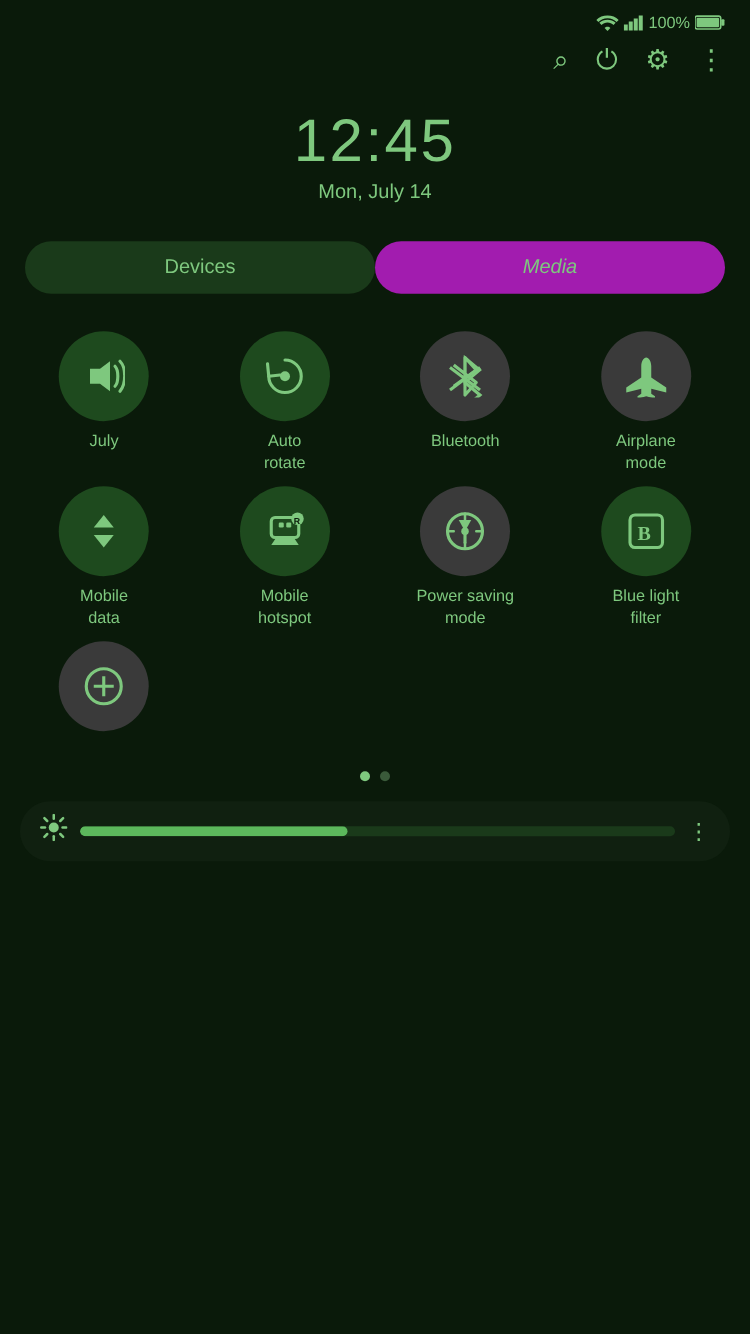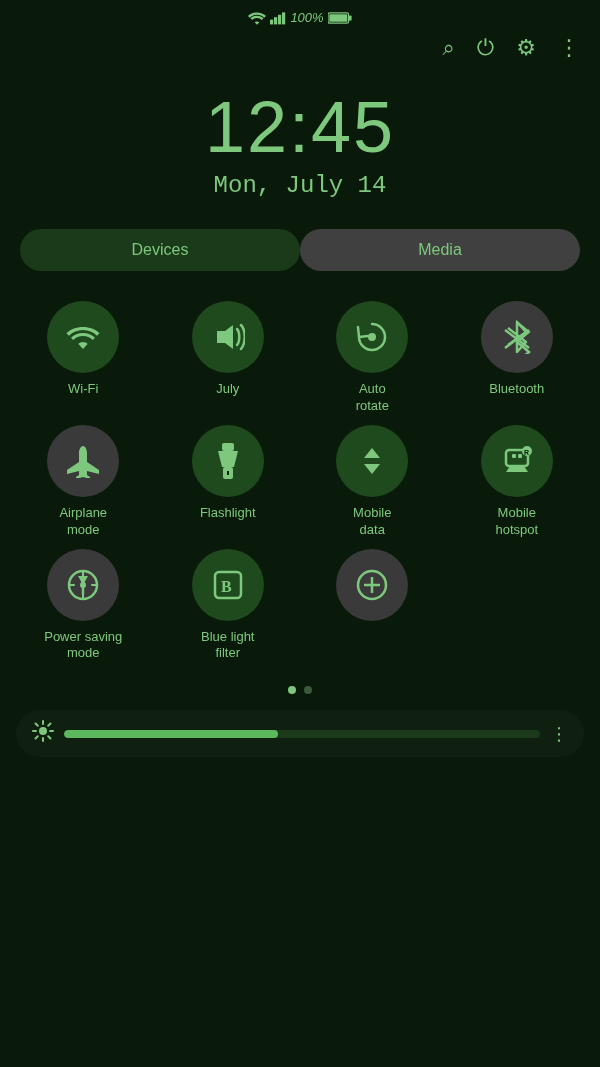--- a/index.html
+++ b/index.html
@@ -9,27 +9,26 @@
       background-color: #0a1a0a;
       font-family: 'Segoe UI', sans-serif;
       color: #7ec87e;
       overflow: hidden;
       position: relative;
     }
 
     
     .status-bar {
       display: flex;
-      justify-content: center;
+      justify-content: flex-end;
       align-items: center;
       padding: 10px 20px 5px;
       gap: 6px;
       font-size: 13px;
       color: #7ec87e;
-      font-style: italic;
     }
     .status-bar .status-icons {
       display: flex;
       align-items: center;
       gap: 4px;
     }
 
     
     .top-actions {
       display: flex;
@@ -42,30 +41,29 @@
       color: #7ec87e;
       cursor: pointer;
     }
 
     
     .clock-section {
       text-align: center;
       padding: 10px 0 20px;
     }
     .clock-time {
-      font-size: 72px;
+      font-size: 48px;
       font-weight: 200;
       color: #7ec87e;
       letter-spacing: 2px;
     }
     .clock-date {
-      font-size: 24px;
+      font-size: 16px;
       color: #7ec87e;
       margin-top: 4px;
-      font-family: Liberation Mono, monospace;
     }
 
     
     .tabs {
       display: flex;
       justify-content: center;
       gap: 0;
       padding: 10px 20px 20px;
     }
     .tab-btn {
@@ -74,21 +72,22 @@
       border-radius: 30px;
       border: none;
       font-size: 16px;
       cursor: pointer;
       color: #7ec87e;
     }
     .tab-btn.active {
       background-color: #1a3a1a;
     }
     .tab-btn.inactive {
-      background-color: #404040;
+      background-color: #a21caf;
+      font-style: italic;
     }
 
     
     .tiles-grid {
       display: grid;
       grid-template-columns: repeat(4, 1fr);
       gap: 10px;
       padding: 10px 16px;
     }
     .tile {
@@ -207,30 +206,20 @@
   <div class="clock-date">Mon, July 14</div>
 </div>
 
 <div class="tabs">
   <button class="tab-btn active">Devices</button>
   <button class="tab-btn inactive">Media</button>
 </div>
 
 <div class="tiles-grid">
 
-  <div class="tile">
-    <div class="tile-icon active">
-      <svg width="34" height="28" viewBox="0 0 34 28" fill="#7ec87e">
-        <path d="M17 7C11.5 7 6.6 9.2 3 12.8L0.5 10.3C4.7 6.2 10.5 4 17 4s12.3 2.2 16.5 6.3L31 12.8C27.4 9.2 22.5 7 17 7z"></path>
-        <path d="M17 13c-3.8 0-7.2 1.5-9.7 4L5 14.7C8 11.8 12.3 10 17 10s9 1.8 12 4.7l-2.3 2.3C24.2 14.5 20.8 13 17 13z"></path>
-        <path d="M17 19c-1.8 0-3.4.7-4.6 1.9L17 26l4.6-5.1c-1.2-1.2-2.8-1.9-4.6-1.9z"></path>
-      </svg>
-    </div>
-    <span class="tile-label">Wi-Fi</span>
-  </div>
 
   <div class="tile">
     <div class="tile-icon active">
       <svg width="34" height="32" viewBox="0 0 34 32" fill="#7ec87e">
         <polygon points="6,10 14,10 22,4 22,28 14,22 6,22"></polygon>
         <path d="M26 8c3 3 3 13 0 16" stroke="#7ec87e" stroke-width="2.5" fill="none" stroke-linecap="round"></path>
         <path d="M30 4c5 5 5 18 0 24" stroke="#7ec87e" stroke-width="2.5" fill="none" stroke-linecap="round"></path>
       </svg>
     </div>
     <span class="tile-label">July</span>
@@ -262,31 +251,20 @@
 
   <div class="tile">
     <div class="tile-icon inactive">
       <svg width="36" height="34" viewBox="0 0 36 34" fill="#7ec87e">
         <path d="M18 2 C20 2 22 5 22 9 L22 18 L34 26 L34 30 L22 27 L22 31 L25 33 L25 35 L18 33 L11 35 L11 33 L14 31 L14 27 L2 30 L2 26 L14 18 L14 9 C14 5 16 2 18 2z"></path>
       </svg>
     </div>
     <span class="tile-label">Airplane<br>mode</span>
   </div>
 
-  <div class="tile">
-    <div class="tile-icon active">
-      <svg width="28" height="36" viewBox="0 0 28 36" fill="#7ec87e">
-        <rect x="8" y="0" width="12" height="8" rx="2"></rect>
-        <polygon points="4,8 24,8 20,24 8,24"></polygon>
-        <rect x="9" y="24" width="10" height="12" rx="2"></rect>
-        <line x1="14" y1="28" x2="14" y2="32" stroke="#0a1a0a" stroke-width="2"></line>
-      </svg>
-    </div>
-    <span class="tile-label">Flashlight</span>
-  </div>
 
   <div class="tile">
     <div class="tile-icon active">
       <svg width="32" height="34" viewBox="0 0 32 34" fill="#7ec87e">
         <polyline points="16,4 8,14 24,14" fill="#7ec87e"></polyline>
         <polyline points="16,30 8,20 24,20" fill="#7ec87e"></polyline>
       </svg>
     </div>
     <span class="tile-label">Mobile<br>data</span>
   </div>

